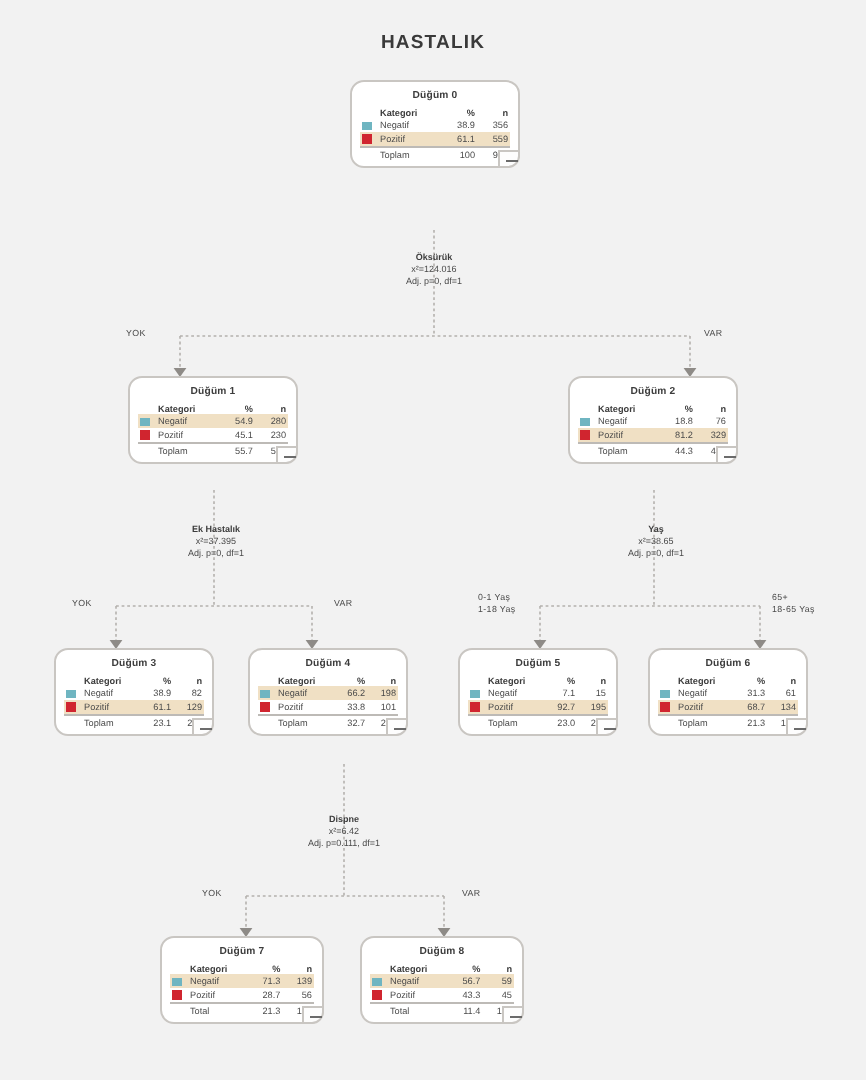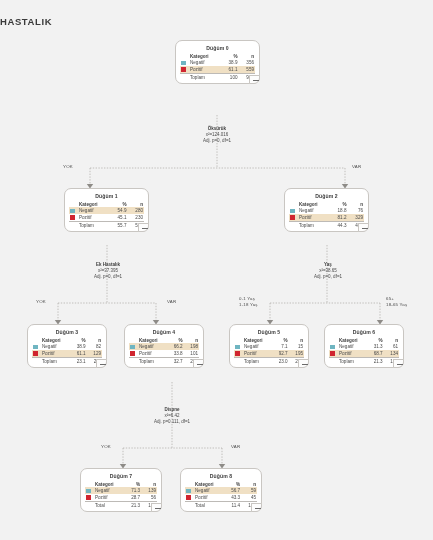--- a/index.html
+++ b/index.html
@@ -25,20 +25,21 @@
     width: 433px;
     height: 540px;
     pointer-events: none;
   }
 
   .title {
     position: absolute;
     left: 0;
     top: 16px;
     width: 433px;
+    text-align: center;
     font-size: 9.5px;
     font-weight: bold;
     letter-spacing: 0.6px;
     color: #3a3a3a;
   }
 
   
   .node {
     position: absolute;
     background: #ffffff;

